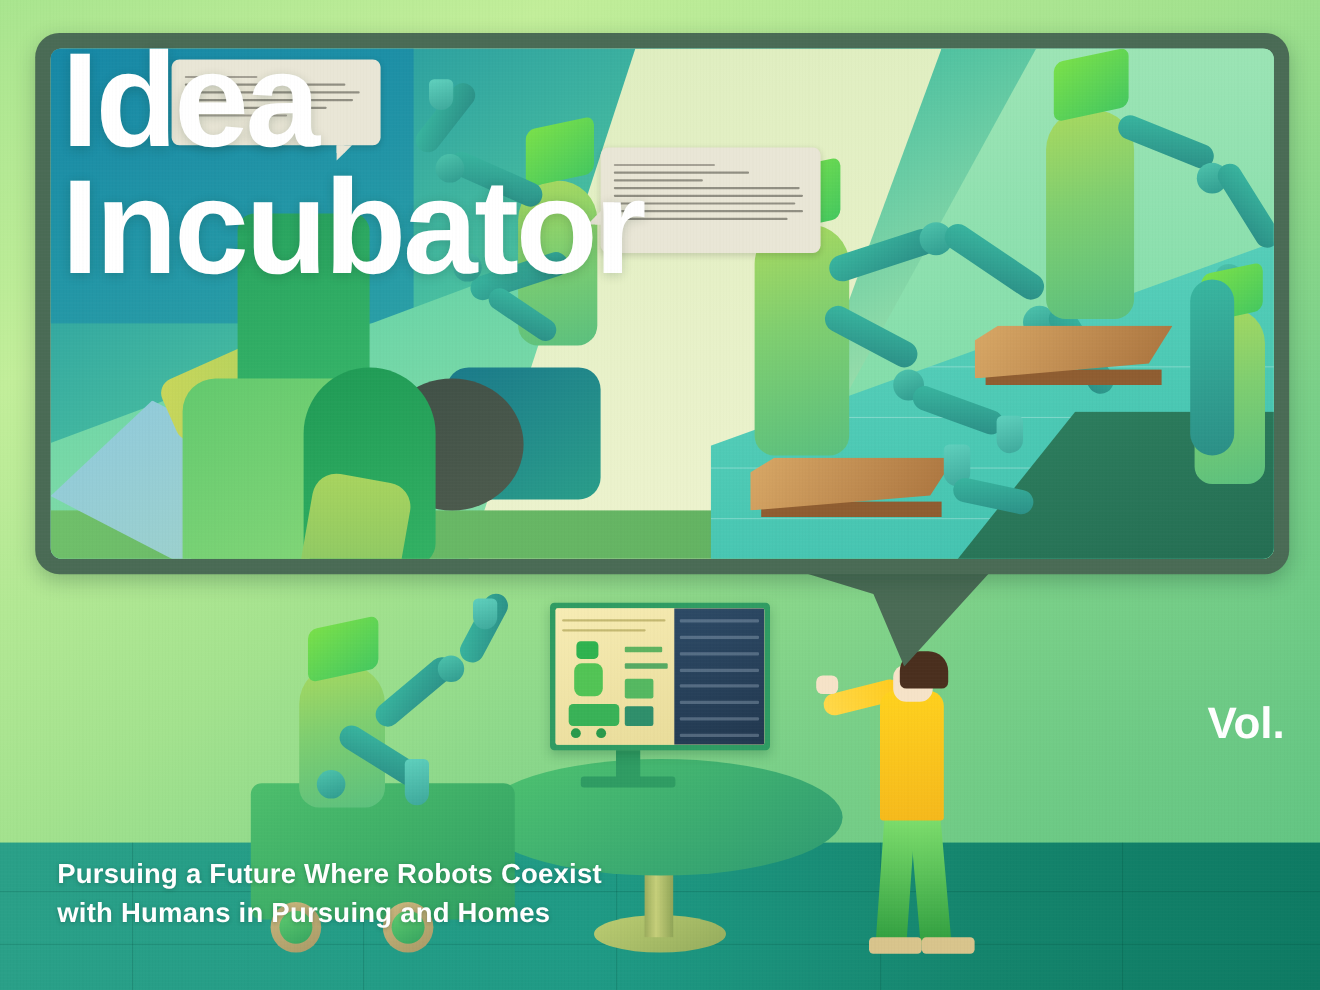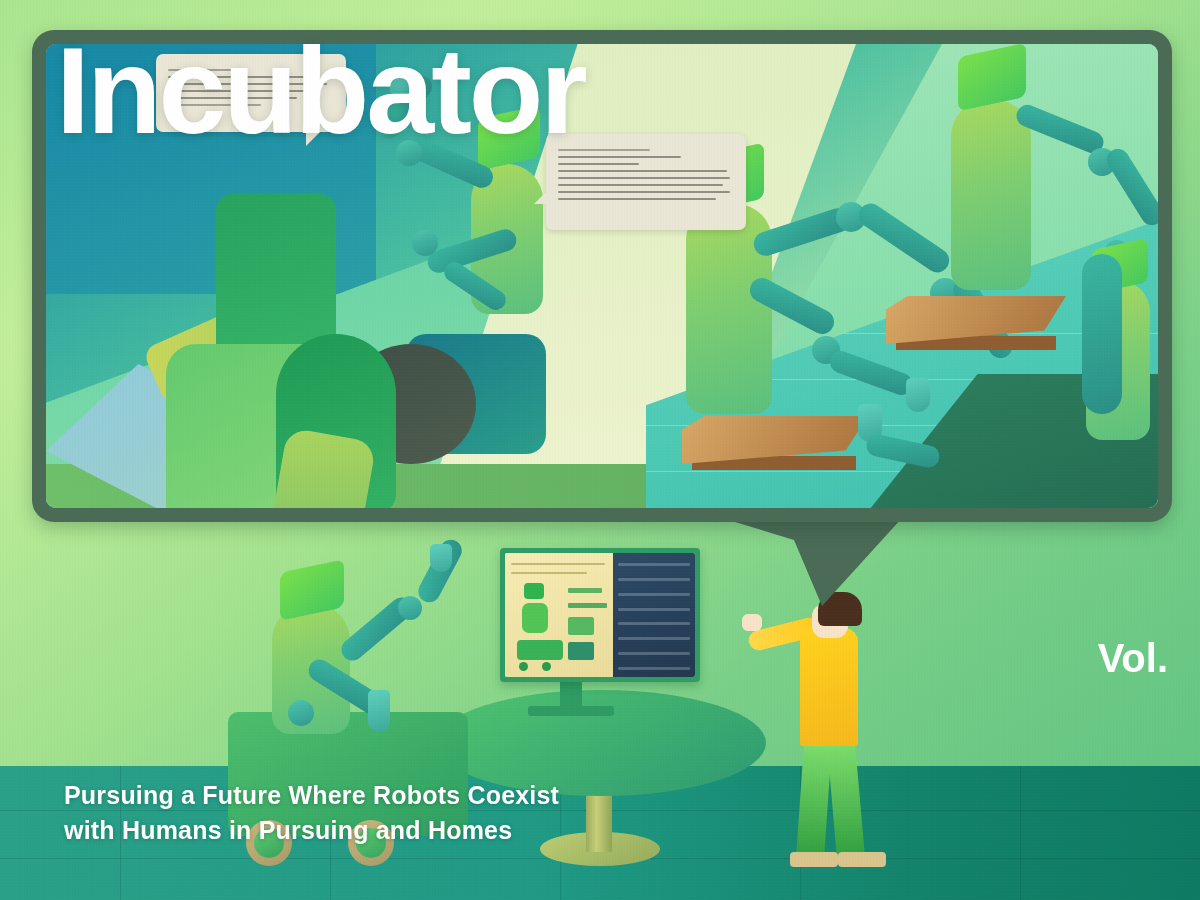--- a/index.html
+++ b/index.html
@@ -145,21 +145,21 @@
     transform:rotate(-14deg);background:linear-gradient(90deg,#ffd84a,#ffcb1c);}
   .hm-hand{left:742px;top:614px;width:20px;height:17px;border-radius:6px;background:#f6e3c8;}
   .hm-legL{left:800px;top:742px;width:28px;height:118px;border-radius:4px;
     background:linear-gradient(180deg,#7ede6d,#2f9d3f);transform:rotate(4deg);}
   .hm-legR{left:832px;top:742px;width:28px;height:118px;border-radius:4px;
     background:linear-gradient(180deg,#7ede6d,#2f9d3f);transform:rotate(-5deg);}
   .hm-shoeL{left:790px;top:852px;width:48px;height:15px;border-radius:4px;background:#d8c48c;}
   .hm-shoeR{left:838px;top:852px;width:48px;height:15px;border-radius:4px;background:#d8c48c;}
 
   
-  .subtitle{position:absolute;left:64px;top:778px;color:#fff;font-size:25px;
+  .subtitle{position:absolute;left:52px;top:778px;color:#fff;font-size:25px;
     font-weight:700;line-height:1.38;letter-spacing:.2px;z-index:50;
     text-shadow:0 1px 4px rgba(0,50,35,.30);}
   .subtitle span{display:block;}
   .vol-label{position:absolute;right:32px;top:636px;color:#fff;font-size:40px;
     font-weight:700;z-index:50;letter-spacing:0px;}
   .vol-num{position:absolute;right:24px;top:672px;color:#fff;font-size:196px;
     font-weight:700;line-height:.9;z-index:50;letter-spacing:-2px;}
 
   .grain{position:absolute;inset:0;pointer-events:none;opacity:.30;z-index:60;
     background-image:
@@ -330,20 +330,21 @@
         <div class="ln" style="width:98%"></div>
         <div class="ln" style="width:94%"></div>
         <div class="ln" style="width:98%"></div>
         <div class="ln" style="width:90%"></div>
       </div>
 
     </div>
   </div>
 
   <div class="title">
+    <span>Idea</span>
     <span>Incubator</span>
   </div>
 
   <div class="subtitle">
     <span>Pursuing a Future Where Robots Coexist</span>
     <span>with Humans in Pursuing and Homes</span>
   </div>
 
   <div class="vol-label">Vol.</div>
 

